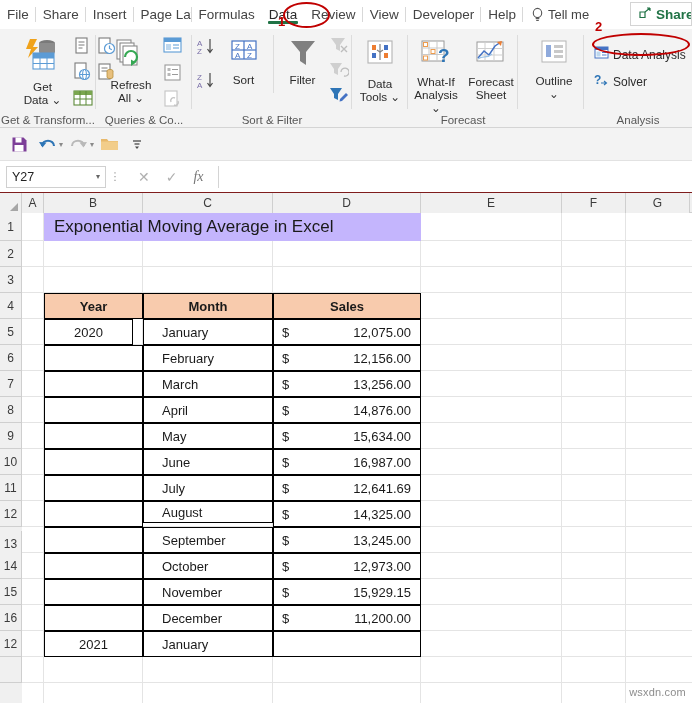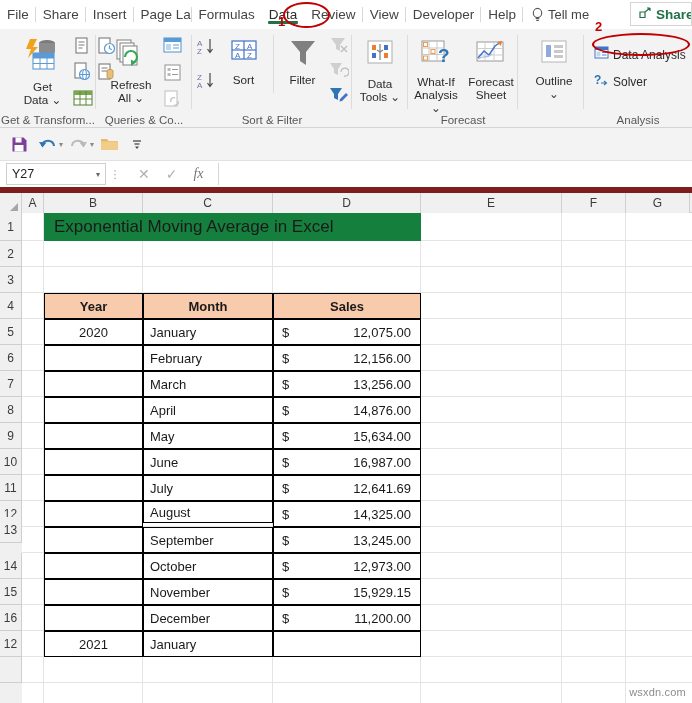--- a/index.html
+++ b/index.html
@@ -75,21 +75,21 @@
     background: #f3f3f3; display: flex; align-items: center; padding-left: 6px;
     gap: 2px; border-bottom: 1px solid #e2e2e2;
   }
   .qat-item { width: 26px; height: 24px; display: flex; align-items: center; justify-content: center; }
   .qat-caret { font-size: 8px; color: #8a8a8a; margin-left: -3px; }
 
   
   .fbar {
     position: absolute; left: 0; top: 161px; width: 692px; height: 32px;
     background: #fff; display: flex; align-items: center;
-    border-bottom: 6px solid #7f1d1d;
+    border-bottom: 1px solid #7f1d1d;
   }
   .namebox {
     margin-left: 6px; width: 100px; height: 22px; border: 1px solid #d0d0d0;
     background: #fff; display: flex; align-items: center;
     justify-content: space-between; padding: 0 5px;
     font-size: 12.5px; color: #222;
   }
   .nb-caret { font-size: 8px; color: #666; }
   .fb-dots { width: 18px; text-align: center; color: #9a9a9a; font-size: 11px; letter-spacing: 0; }
   .fb-btns { display: flex; align-items: center; gap: 16px; padding: 0 14px; }
@@ -133,21 +133,21 @@
   .cellbox { position: absolute; display: flex; align-items: center; }
   .title-cell {
     font-size: 17px; color: #1a1a1a; padding-left: 10px;
   }
   .tbl-hdr {
     font-size: 13px; font-weight: bold; color: #1a1a1a;
     justify-content: center; border: 1px solid #000;
   }
   .tbl-cell { font-size: 13px; color: #1a1a1a; border: 1px solid #000; }
   .tbl-cell.c { justify-content: center; }
-  .tbl-cell.l { padding-left: 6px; text-align: center; }
+  .tbl-cell.l { padding-left: 18px; text-align: center; }
   .tbl-cell.money { justify-content: space-between; padding: 0 9px 0 8px; }
 
   .watermark {
     position: absolute; right: 6px; bottom: 5px;
     font-size: 11px; color: #8d8d8d; letter-spacing: .2px;
   }
 
   
   .anno-ell { position: absolute; border: 2px solid #c00000; border-radius: 50%; }
   .anno-num { position: absolute; color: #c00000; font-size: 13px; font-weight: bold; }
@@ -557,21 +557,21 @@
       <div class="rowcell" style="top:54px;  height:26px; line-height:26px;">3</div>
       <div class="rowcell" style="top:80px;  height:26px; line-height:26px;">4</div>
       <div class="rowcell" style="top:106px; height:26px; line-height:26px;">5</div>
       <div class="rowcell" style="top:132px; height:26px; line-height:26px;">6</div>
       <div class="rowcell" style="top:158px; height:26px; line-height:26px;">7</div>
       <div class="rowcell" style="top:184px; height:26px; line-height:26px;">8</div>
       <div class="rowcell" style="top:210px; height:26px; line-height:26px;">9</div>
       <div class="rowcell" style="top:236px; height:26px; line-height:26px;">10</div>
       <div class="rowcell" style="top:262px; height:26px; line-height:26px;">11</div>
       <div class="rowcell" style="top:288px; height:26px; line-height:26px;">12</div>
-      <div class="rowcell" style="top:304px; height:26px; line-height:26px;">13</div>
+      <div class="rowcell" style="top:318px; height:26px; line-height:26px;">13</div>
       <div class="rowcell" style="top:340px; height:26px; line-height:26px;">14</div>
       <div class="rowcell" style="top:366px; height:26px; line-height:26px;">15</div>
       <div class="rowcell" style="top:392px; height:26px; line-height:26px;">16</div>
       <div class="rowcell" style="top:418px; height:26px; line-height:26px;">12</div>
       <div class="rowcell" style="top:444px; height:26px; line-height:26px;"></div>
     </div>
 
     <div class="gridarea">
 
       <div class="gline-h" style="top:27px;"></div>
@@ -594,27 +594,27 @@
       <div class="gline-h" style="top:469px;"></div>
 
       <div class="gline-v" style="left:21px;"></div>
       <div class="gline-v" style="left:120px;"></div>
       <div class="gline-v" style="left:250px;"></div>
       <div class="gline-v" style="left:398px;"></div>
       <div class="gline-v" style="left:539px;"></div>
       <div class="gline-v" style="left:603px;"></div>
     </div>
 
-    <div class="cellbox title-cell" style="left:44px; top:20px; width:377px; height:28px; background:#15803d;">Exponential Moving Average in Excel</div>
+    <div class="cellbox title-cell" style="left:44px; top:20px; width:377px; height:28px; background:#c4b5fd;">Exponential Moving Average in Excel</div>
 
     <div class="cellbox tbl-hdr" style="left:44px; top:100px; width:99px; height:26px; background:#F8CBAD;">Year</div>
     <div class="cellbox tbl-hdr" style="left:143px; top:100px; width:130px; height:26px; background:#F8CBAD;">Month</div>
     <div class="cellbox tbl-hdr" style="left:273px; top:100px; width:148px; height:26px; background:#F8CBAD;">Sales</div>
 
-    <div class="cellbox tbl-cell c" style="left:44px;  top:126px; width:99px;  height:26px;">2020</div>
+    <div class="cellbox tbl-cell c" style="left:44px;  top:126px; width:89px;  height:26px;">2020</div>
     <div class="cellbox tbl-cell l" style="left:143px; top:126px; width:130px; height:26px;">January</div>
     <div class="cellbox tbl-cell money" style="left:273px; top:126px; width:148px; height:26px;">
       <span>$</span>
       <span>12,075.00</span>
     </div>
 
     <div class="cellbox tbl-cell c" style="left:44px;  top:152px; width:99px;  height:26px;"></div>
     <div class="cellbox tbl-cell l" style="left:143px; top:152px; width:130px; height:26px;">February</div>
     <div class="cellbox tbl-cell money" style="left:273px; top:152px; width:148px; height:26px;">
       <span>$</span>

